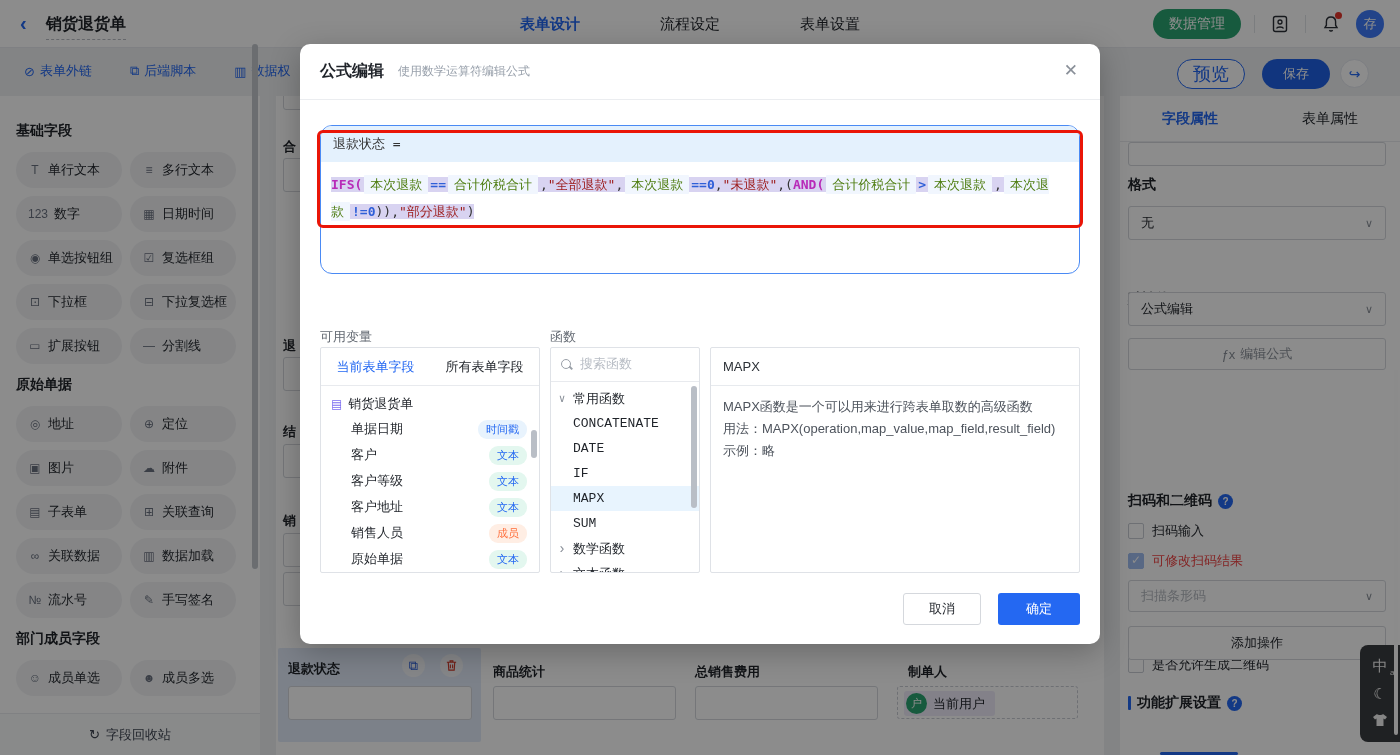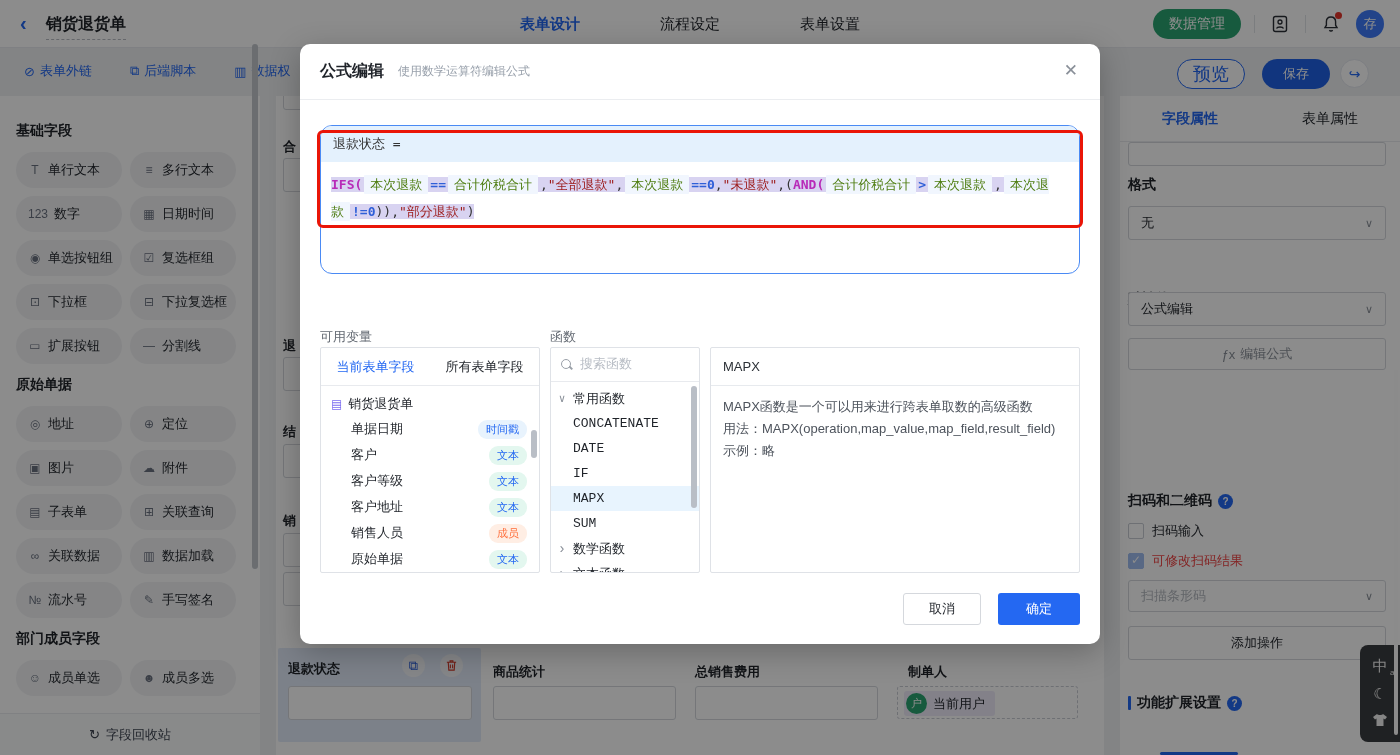--- a/index.html
+++ b/index.html
@@ -409,20 +409,24 @@
       <span>扫描条形码</span>
         <span class="chev">∨</span>
     </div>
     <div class="checks" style="top:524px;">
 
         <div class="crow unchecked">
           <span class="cbox"></span>
           <span class="clabel">回车清空内容</span>
         </div>
 
+        <div class="crow unchecked">
+          <span class="cbox"></span>
+          <span class="clabel">是否允许生成二维码</span>
+        </div>
       </div>
     <div class="sec-head" style="top:598px;">
       <span class="blue-bar"></span>
       <span>功能扩展设置</span>
       <span class="q-badge">?</span>
     </div>
     <div class="rp-btn add-btn">添加操作</div>
 
   </div>
 

